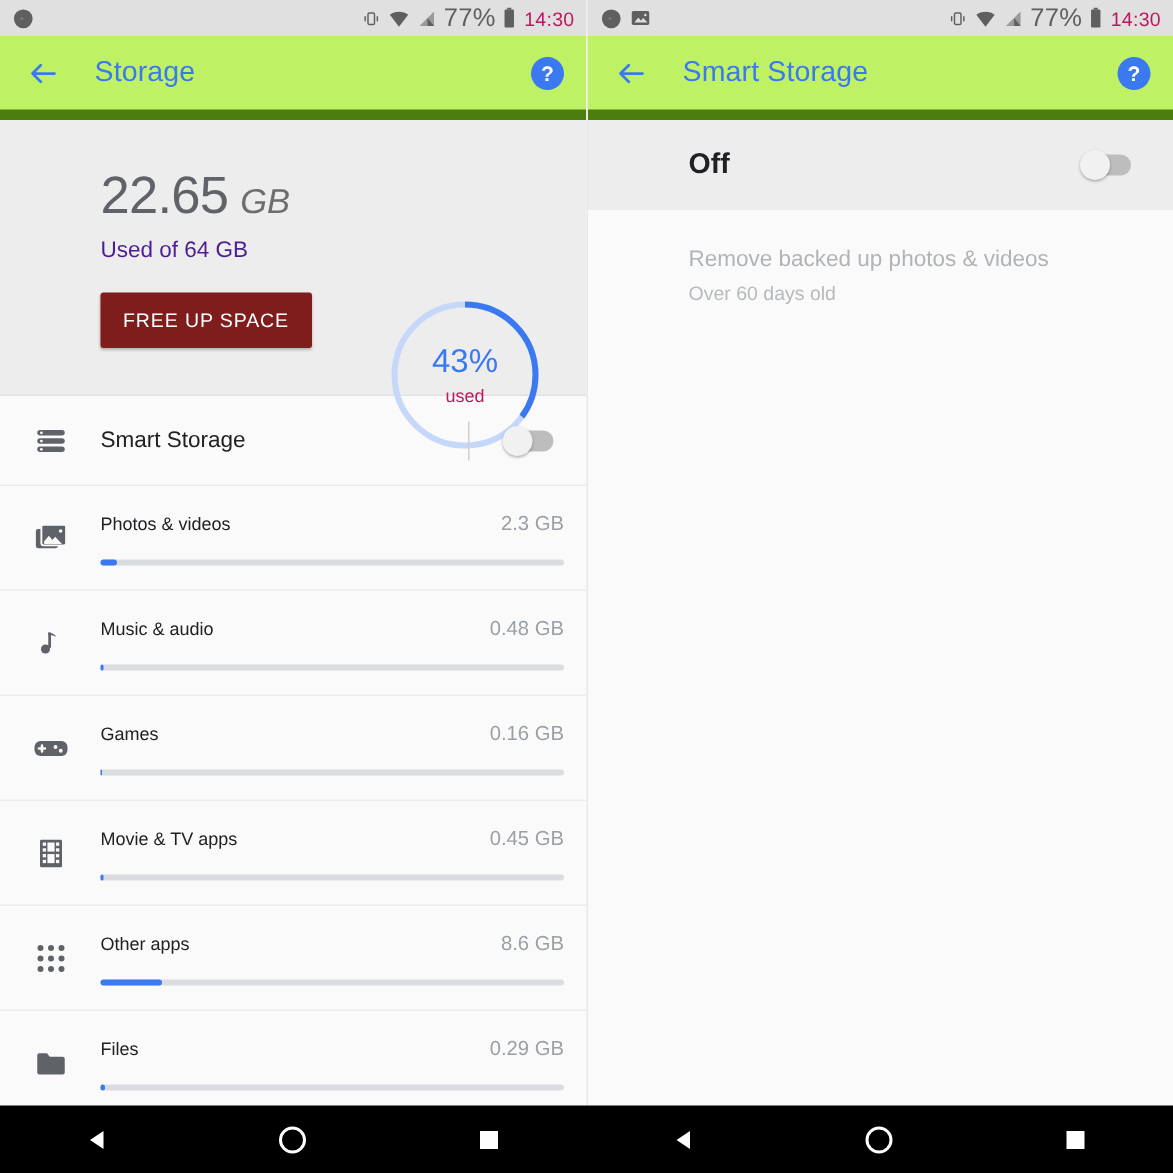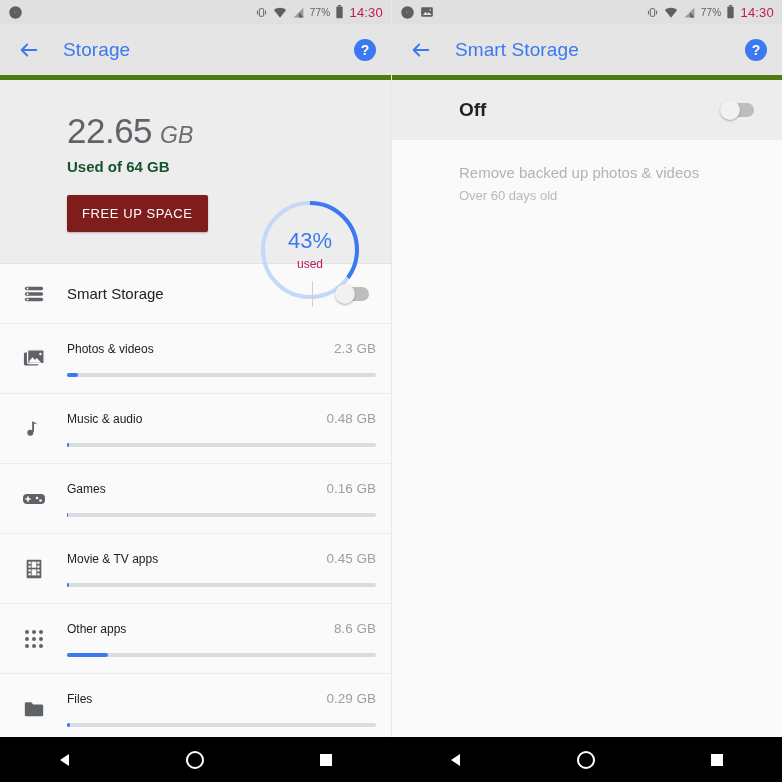--- a/index.html
+++ b/index.html
@@ -13,44 +13,44 @@
   .panel { position: relative; width: 391px; height: 782px; background: #fafafa; overflow: hidden; }
   .panel.right { border-left: 1px solid #e8e8e8; }
 
   
   .statusbar {
     height: 24px; background: #e0e0e0; display: flex; align-items: center;
     padding: 0 8px; color: #5a5a5a; font-size: 12.5px;
   }
   .sb-left { display: flex; align-items: center; gap: 5px; }
   .sb-right { margin-left: auto; display: flex; align-items: center; gap: 5px; }
-  .sb-pct { font-size: 10px; letter-spacing: .2px; color: #5f5f5f; }
+  .sb-pct { font-size: 17px; letter-spacing: .2px; color: #5f5f5f; }
   .sb-time { font-size: 13px; color: #be185d; letter-spacing: .2px; }
 
   
   .appbar {
-    height: 56px; background: #e5e5e5; display: flex; align-items: center;
-    padding: 0 14px; border-bottom: 5px solid #4d7c0f;
+    height: 56px; background: #bef264; display: flex; align-items: center;
+    padding: 0 14px; border-bottom: 7px solid #4d7c0f;
   }
   .back-btn { width: 30px; height: 30px; display: flex; align-items: center; justify-content: center; }
   .appbar-title {
     color: #3b79f0; font-size: 19px; font-weight: 500; margin-left: 19px; letter-spacing: .1px;
   }
   .help-btn { margin-left: auto; width: 24px; height: 24px; }
 
   
   .summary {
     background: #ededed; height: 184px; position: relative;
     display: flex; align-items: center; border-bottom: 1px solid #e2e2e2;
   }
   .summary-left { padding-left: 67px; }
   .used-line { display: flex; align-items: baseline; }
   .used-num { font-size: 35px; color: #5f6368; font-weight: 400; letter-spacing: -.5px; }
   .used-unit { font-size: 23px; color: #6d6d6d; margin-left: 8px; font-style: italic; }
-  .used-of { font-size: 15px; color: #14532d; margin-top: 7px; font-weight: bold; }
+  .used-of { font-size: 15px; color: #4c1d95; margin-top: 7px; }
   .free-btn {
     margin-top: 20px; background: #7f1d1d; color: #fff; border: none;
     font-size: 13px; font-weight: 500; letter-spacing: .6px;
     padding: 11px 15px; border-radius: 2px; box-shadow: 0 1px 2px rgba(0,0,0,.25);
     font-family: "Liberation Sans", sans-serif; cursor: pointer;
   }
   .gauge { position: absolute; left: 258px; top: 118px; width: 104px; height: 104px; }
   .gauge-label { position: absolute; left: 0; top: 0; width: 104px; height: 104px;
     display: flex; flex-direction: column; align-items: center; justify-content: center; }
   .gauge-pct { font-size: 22px; color: #3b79f0; line-height: 1; }

